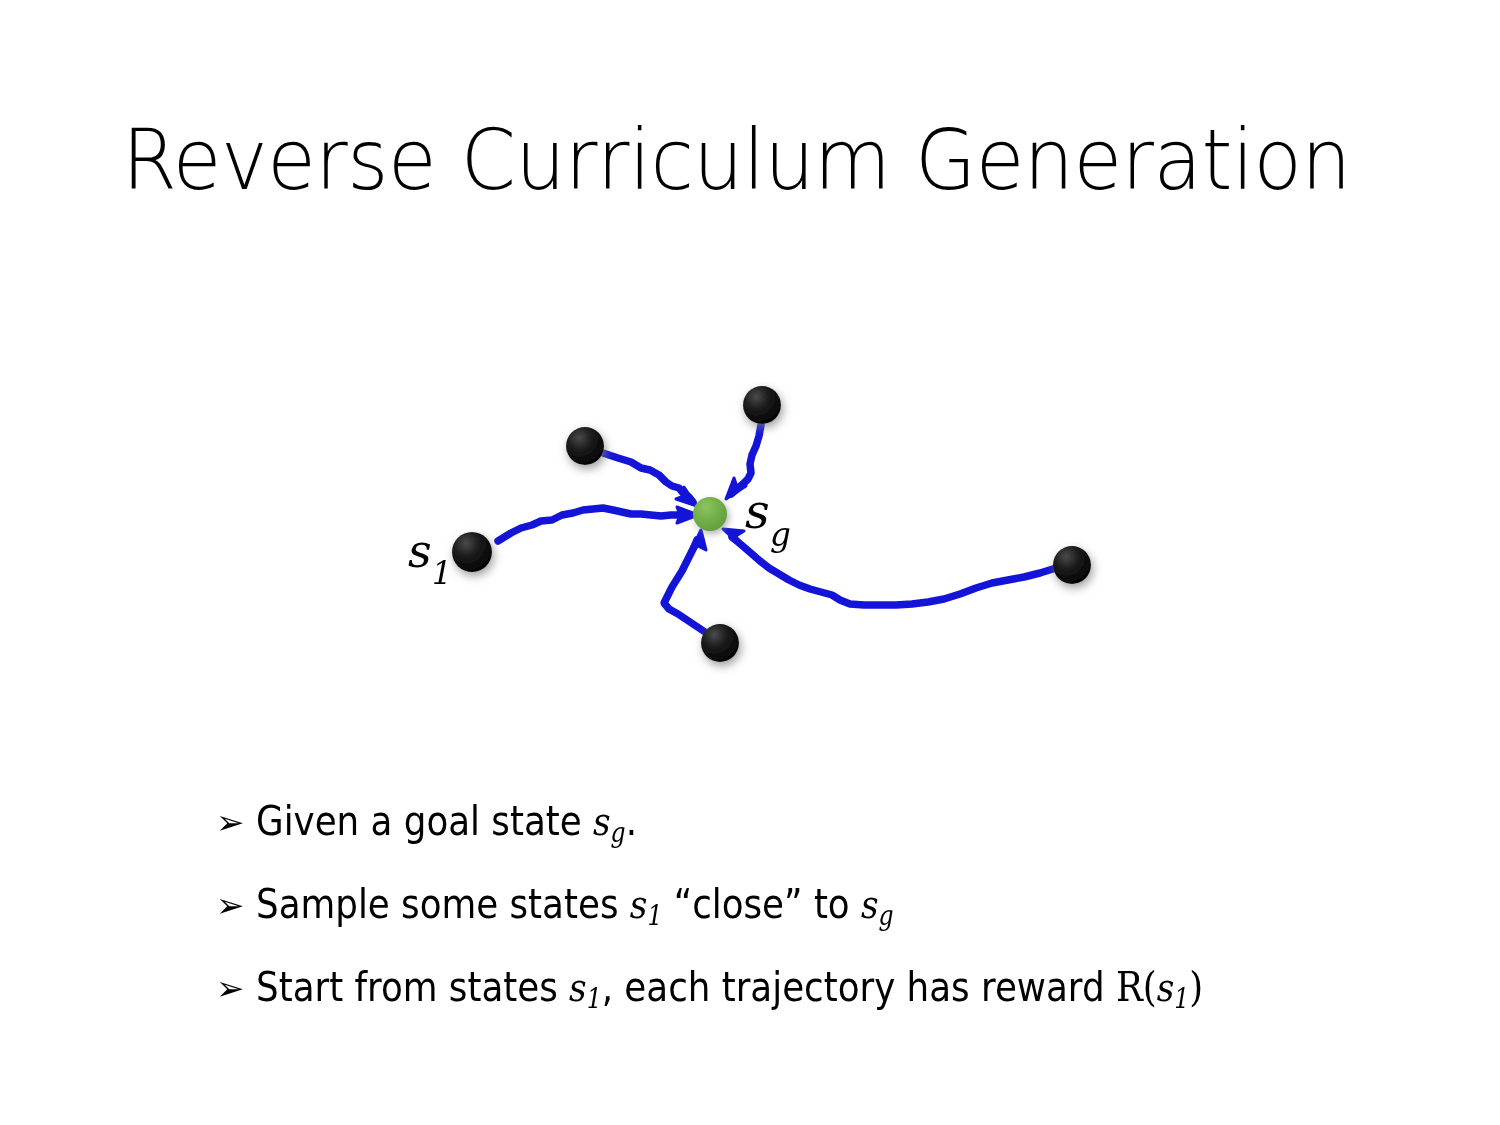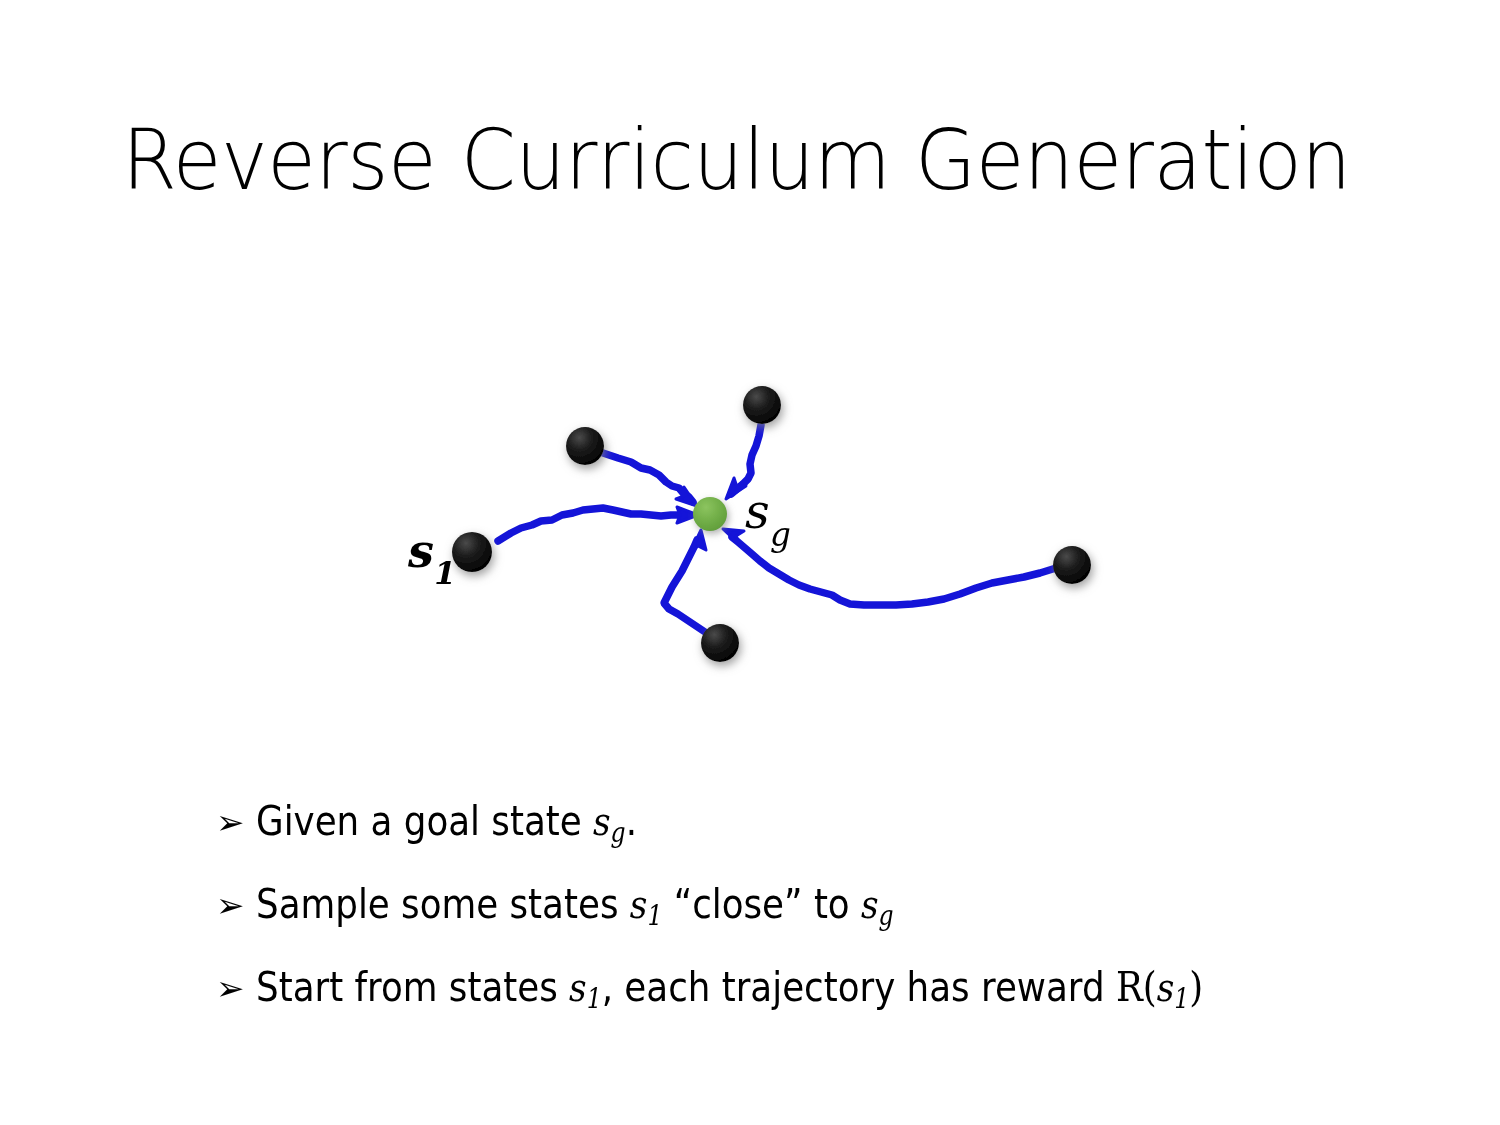--- a/index.html
+++ b/index.html
@@ -63,21 +63,20 @@
     font-style: italic;
     vertical-align: sub;
     position: relative;
     top: 0.22em;
     left: 0.01em;
   }
   #label-s1 {
     left: 408px;
     top: 528px;
     font-size: 46px;
-    font-weight: bold;
   }
   #label-sg {
     left: 745px;
     top: 487px;
     font-size: 48px;
   }
 
   
   #bullet-list {
     position: absolute;

